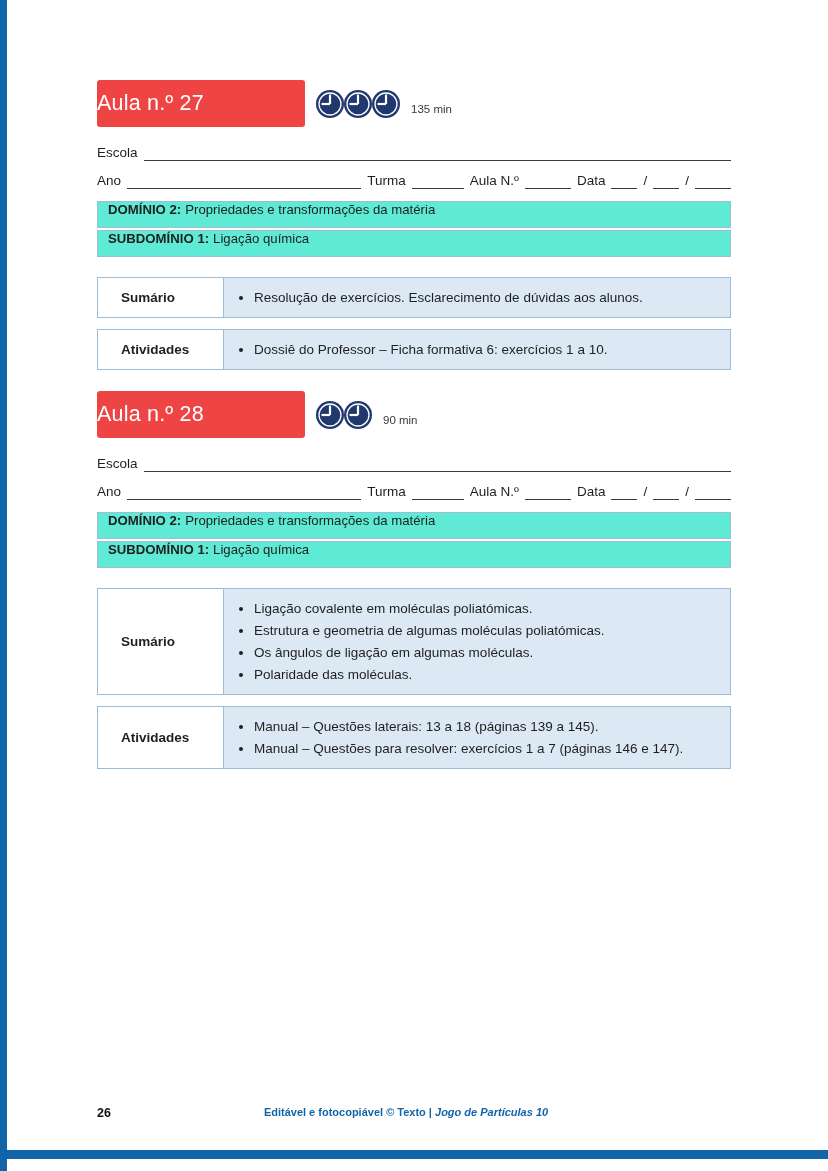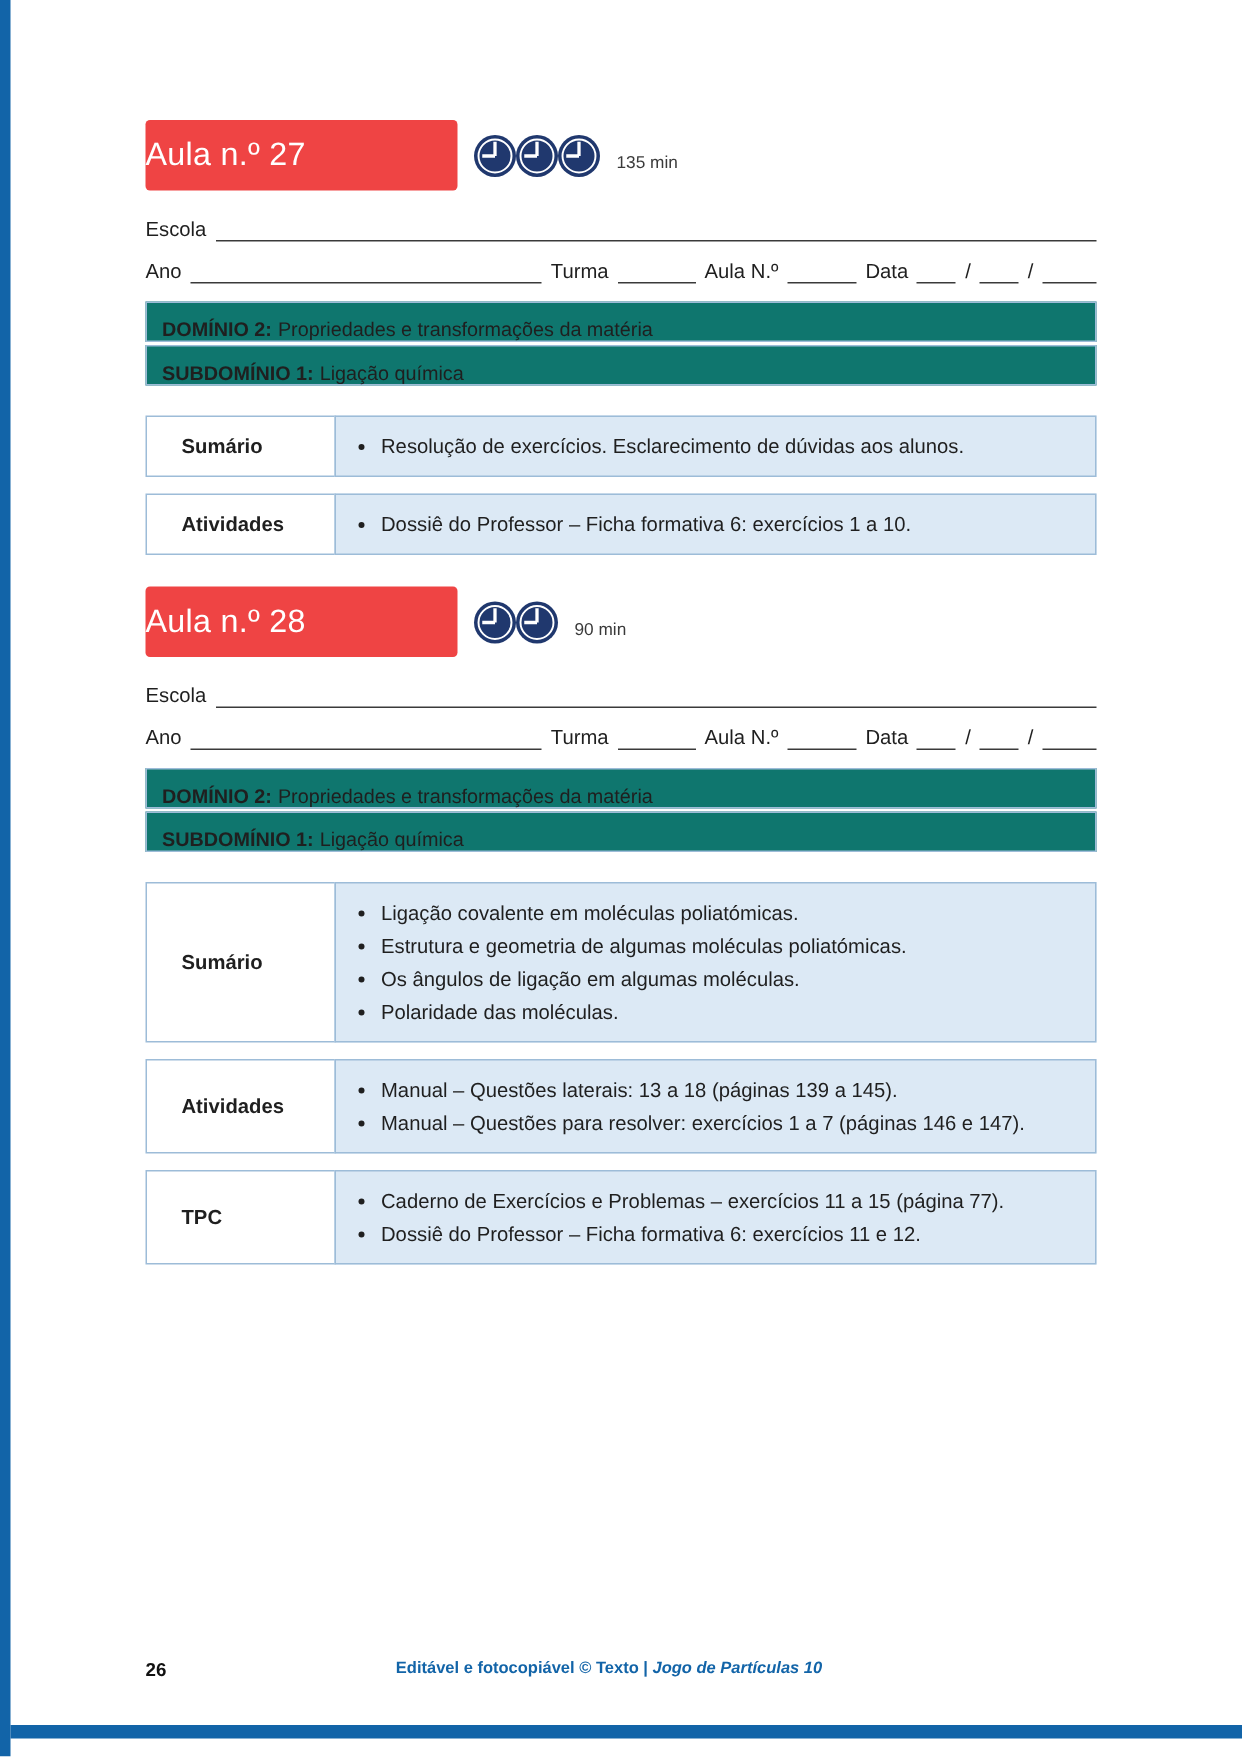--- a/index.html
+++ b/index.html
@@ -44,22 +44,22 @@
   .line-fill{flex:1;}
   .line-turma{width:52px;}
   .line-aula{width:46px;}
   .line-d1{width:26px;}
   .line-d2{width:26px;}
   .line-d3{width:36px;}
   .slash{line-height:16px;}
   
   .domain-stack{margin-top:12px;display:flex;flex-direction:column;row-gap:2px;}
   .domain-box{
-    background:#0f766e;border:1px solid #9dbcd8;
-    height:27px;display:flex;align-items:flex-end;
+    background:#5eead4;border:1px solid #9dbcd8;
+    height:27px;display:flex;align-items:flex-start;
     padding-left:10px;font-size:13.2px;box-sizing:border-box;
   }
   .domain-box b{font-weight:bold;}
   .domain-box .normal{margin-left:4px;}
   
   .section-row{display:flex;align-items:stretch;}
   .mt-20{margin-top:20px;}
   .mt-13{margin-top:11px;border-radius:16px;}
   .label-cell{
     width:127px;box-sizing:border-box;
@@ -236,29 +236,20 @@
     <div class="section-row mt-13">
       <div class="label-cell">Atividades</div>
       <div class="content-cell">
         <ul>
           <li>Manual – Questões laterais: 13 a 18 (páginas 139 a 145).</li>
           <li>Manual – Questões para resolver: exercícios 1 a 7 (páginas 146 e 147).</li>
         </ul>
       </div>
     </div>
 
-    <div class="section-row mt-13">
-      <div class="label-cell">TPC</div>
-      <div class="content-cell">
-        <ul>
-          <li>Caderno de Exercícios e Problemas – exercícios 11 a 15 (página 77).</li>
-          <li>Dossiê do Professor – Ficha formativa 6: exercícios 11 e 12.</li>
-        </ul>
-      </div>
-    </div>
   </div>
 
 </div>
 
 <div class="footer">
   <span class="page-num">26</span>
   <div class="footer-center">
     <span>Editável e fotocopiável © Texto | </span><span class="it">Jogo de Partículas 10</span>
   </div>
 </div>

